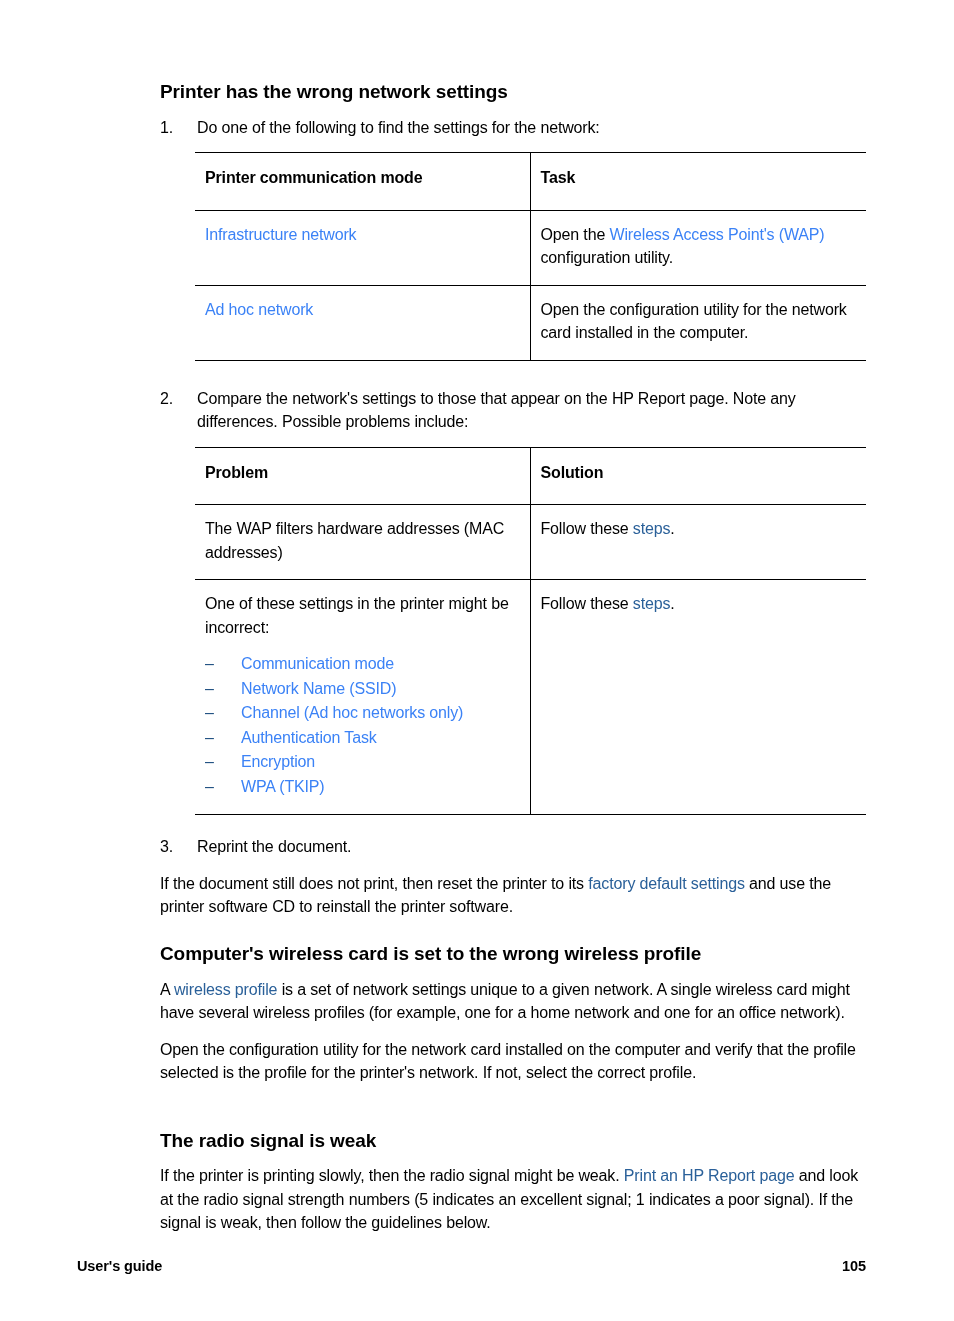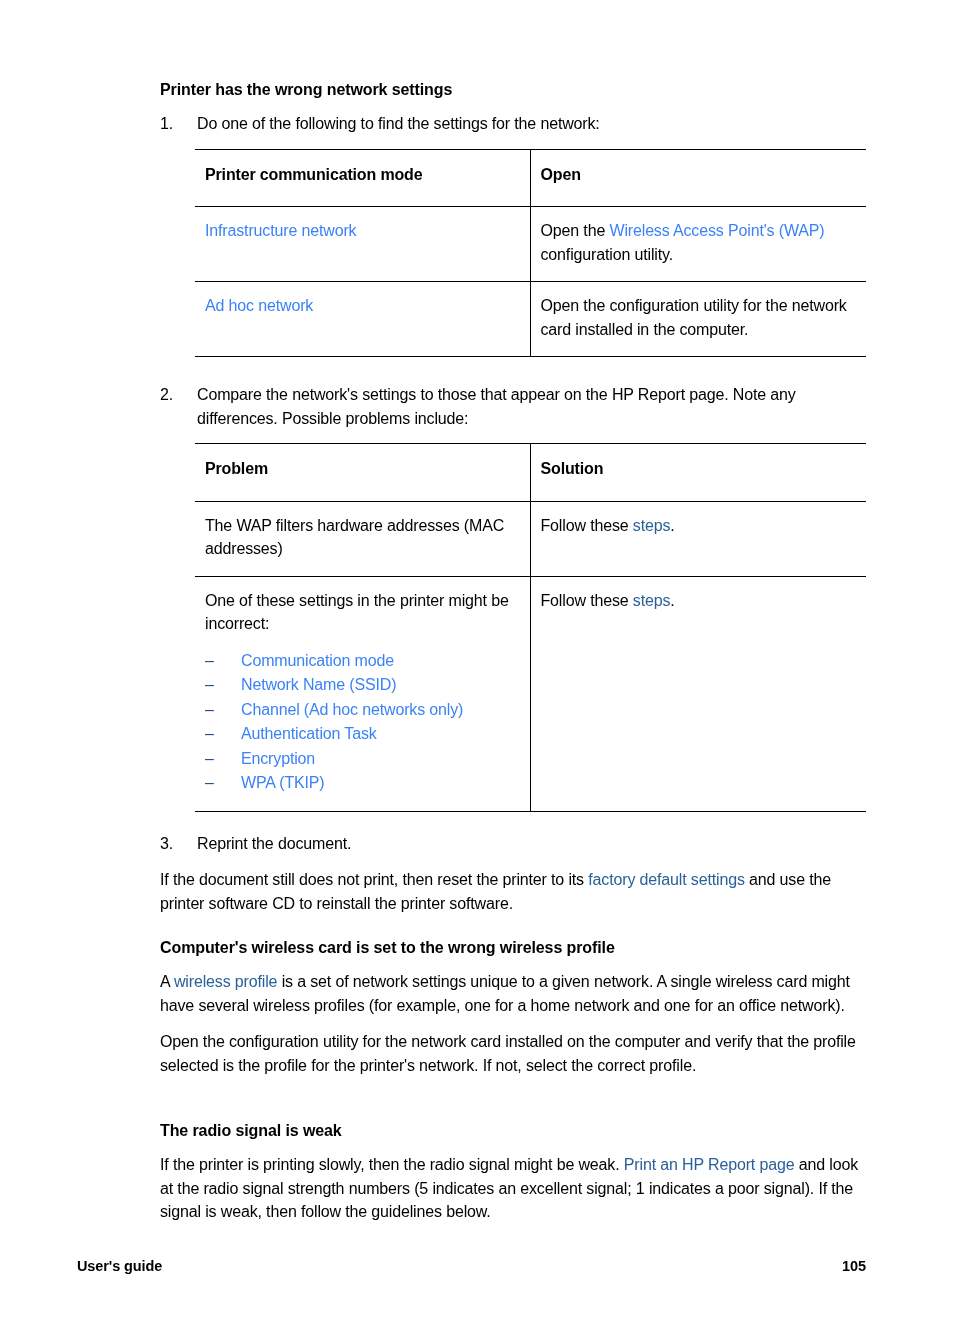--- a/index.html
+++ b/index.html
@@ -23,21 +23,21 @@
 
   
   .content {
     position: absolute;
     left: 160px;
     top: 80px;
     width: 706px;
   }
 
   .sec-heading {
-    font-size: 16px;
+    font-size: 19px;
     font-weight: bold;
     line-height: 1.25;
     margin: 0 0 12px 0;
     letter-spacing: -0.1px;
   }
   .sec-heading.spaced-top { margin-top: 23px; }
   .sec-heading.radio-top  { margin-top: 44px; }
 
   p.body {
     font-size: 16px;
@@ -155,21 +155,21 @@
     </div>
 
     <table class="doc t1">
       <colgroup>
           <col class="c1">
           <col class="c2">
         </colgroup>
       <tbody>
         <tr>
           <th class="col-a">Printer communication mode</th>
-          <th>Open</th>
+          <th>Task</th>
         </tr>
         <tr>
           <td class="col-a"><span class="link">Infrastructure network</span></td>
           <td><span>Open the </span><span class="link">Wireless Access Point's (WAP)</span><span> configuration utility.</span></td>
         </tr>
         <tr>
           <td class="col-a"><span class="link">Ad hoc network</span></td>
           <td>Open the configuration utility for the network card installed in the computer.</td>
         </tr>
       </tbody>

